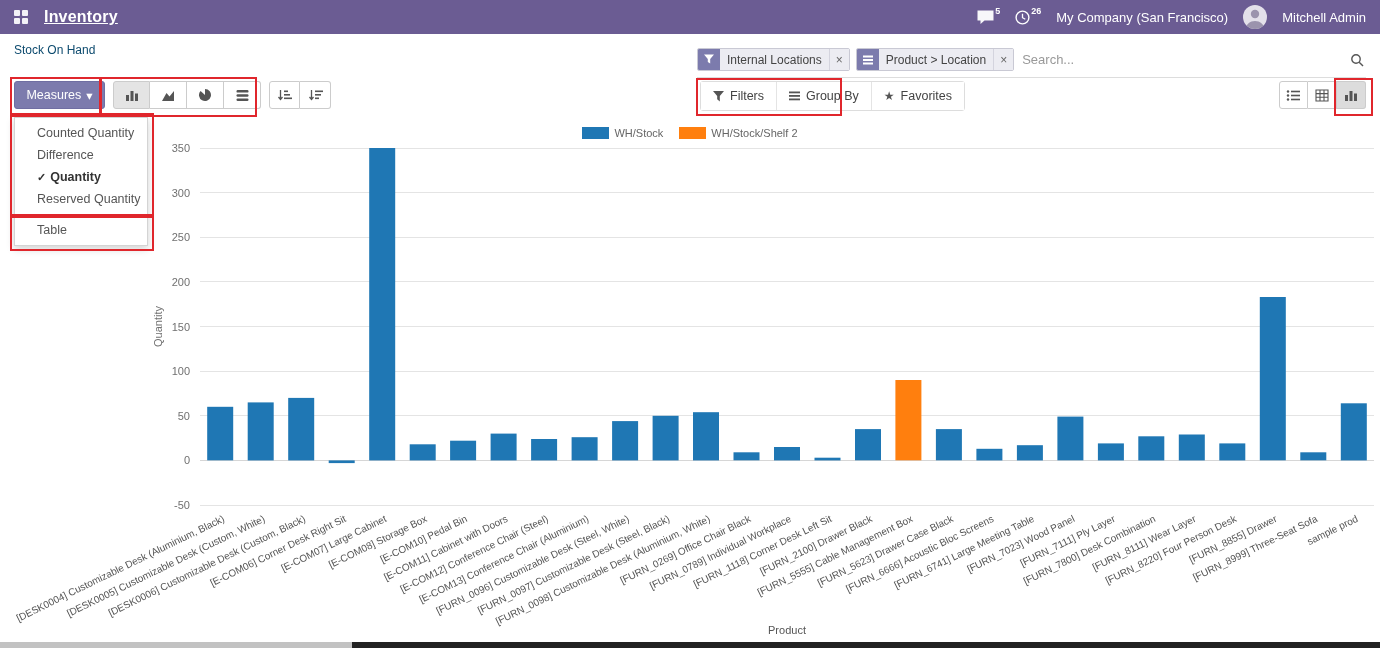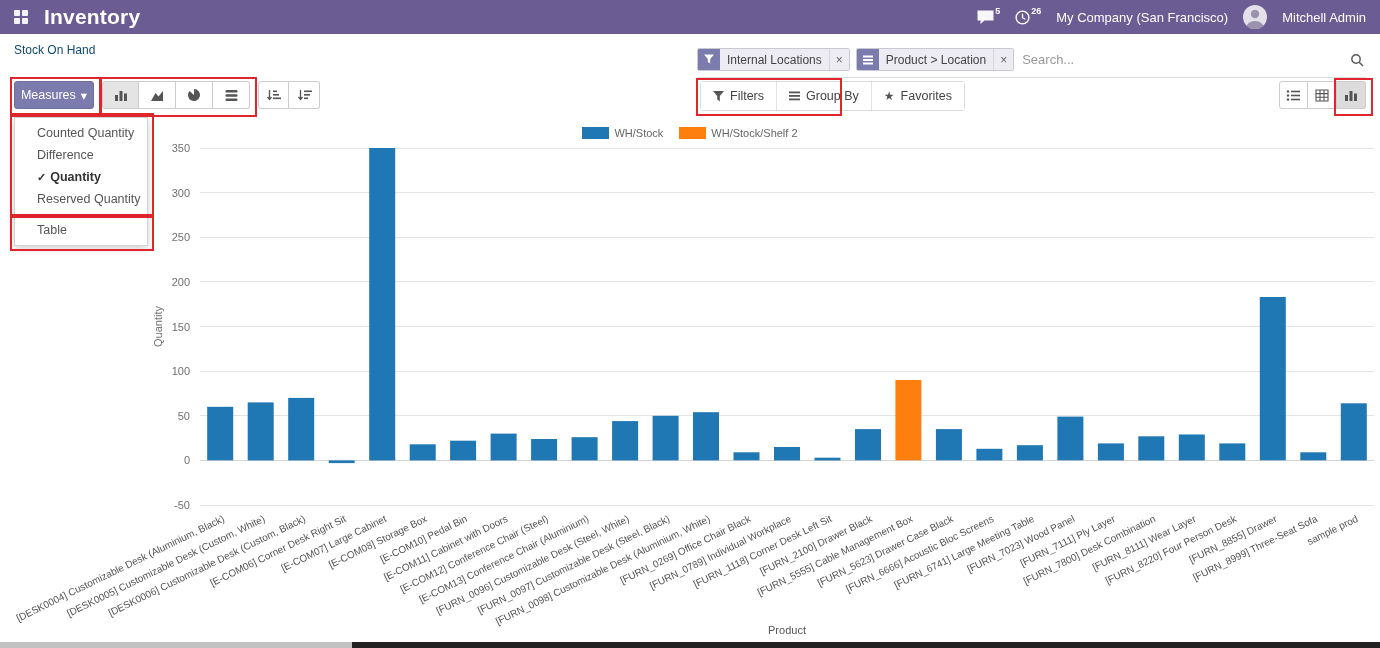--- a/index.html
+++ b/index.html
@@ -3,21 +3,21 @@
 <meta charset="utf-8">
 <style>
   html,body{margin:0;padding:0;background:#fff;}
   body{font-family:"Liberation Sans",sans-serif;}
   .page{position:relative;width:1380px;height:648px;background:#fff;overflow:hidden;}
 
   
   .topbar{position:absolute;top:0;left:0;right:0;height:34px;background:#6b5c93;display:flex;align-items:center;color:#fff;padding:0 14px;gap:16px;z-index:10;}
   .apps{display:grid;grid-template-columns:6px 6px;grid-gap:2px;cursor:pointer;}
   .apps span{width:6px;height:6px;background:#fff;opacity:.92;display:block;border-radius:1px;}
-  .brand{font-size:21px;font-weight:700;letter-spacing:.2px;cursor:pointer;}
+  .brand{font-size:16px;font-weight:700;letter-spacing:.2px;cursor:pointer;text-decoration:underline;}
   .topmenu{display:flex;gap:28px;font-size:13px;margin-left:12px;}
   .nav-item{cursor:pointer;opacity:.96;white-space:nowrap;}
   .top-right{margin-left:auto;display:flex;align-items:center;gap:15px;}
   .top-icon{position:relative;display:flex;align-items:flex-start;cursor:pointer;}
   .badge{font-size:9px;font-weight:700;margin-left:1px;line-height:9px;position:relative;top:-3px;}
   .company{font-size:13px;cursor:pointer;white-space:nowrap;}
   .avatar{width:24px;height:24px;border-radius:50%;background:#e3e0ea;overflow:hidden;cursor:pointer;flex:0 0 auto;}
   .username{font-size:13px;cursor:pointer;white-space:nowrap;text-align:right;}
 
   
@@ -25,21 +25,21 @@
   .searchbar{position:absolute;left:697px;right:14px;top:48px;display:flex;align-items:center;gap:6px;border-bottom:1px solid #ddd;padding-bottom:6px;z-index:6;}
   .facet{display:flex;align-items:stretch;font-size:12px;border:1px solid #c9c9d4;border-radius:2px;overflow:hidden;height:21px;flex:0 0 auto;}
   .facet-icon{background:#7c7bad;display:flex;align-items:center;padding:0 6px;}
   .facet-val{background:#ececf2;color:#444;display:flex;align-items:center;padding:4px 7px;white-space:nowrap;}
   .facet-x{background:#ececf2;color:#666;display:flex;align-items:center;padding:0 6px;border-left:1px solid #d4d4de;cursor:pointer;font-size:12px;}
   .search-input{flex:1;border:none;outline:none;font-size:13px;color:#701a75;min-width:50px;background:transparent;}
   .search-input::placeholder{color:#999;}
   .search-glass{display:flex;align-items:center;cursor:pointer;padding:0 2px;}
 
   .left-tools{position:absolute;left:14px;top:81px;display:flex;align-items:center;gap:8px;z-index:6;}
-  .measures-btn{width:80px;background:#7c7bad;color:#fff;border:1px solid #6f6ea2;border-radius:3px;height:28px;font-size:12.5px;cursor:pointer;display:flex;align-items:center;justify-content:center;gap:5px;font-family:inherit;}
+  .measures-btn{width:91px;background:#7c7bad;color:#fff;border:1px solid #6f6ea2;border-radius:3px;height:28px;font-size:12.5px;cursor:pointer;display:flex;align-items:center;justify-content:center;gap:5px;font-family:inherit;}
   .btn-group{display:flex;}
   .icon-btn{width:37px;height:28px;background:#fff;border:1px solid #ccc;border-left-width:0;display:flex;align-items:center;justify-content:center;cursor:pointer;padding:0;}
   .btn-group .icon-btn:first-child{border-left-width:1px;border-radius:3px 0 0 3px;}
   .btn-group .icon-btn:last-child{border-radius:0 3px 3px 0;}
   .icon-btn.active{background:#e4e4e4;}
   .sort-group .icon-btn{width:31px;}
 
   .center-tools{position:absolute;left:700px;top:81px;display:flex;height:28px;border:1px solid #ddd;border-radius:3px;background:#fff;z-index:6;}
   .ct-btn{background:#fff;border:none;border-right:1px solid #e4e4e4;padding:0 12px;font-size:12.5px;color:#444;display:flex;gap:6px;align-items:center;cursor:pointer;font-family:inherit;white-space:nowrap;justify-content:space-between;}
   .ct-btn:last-child{border-right:none;}

